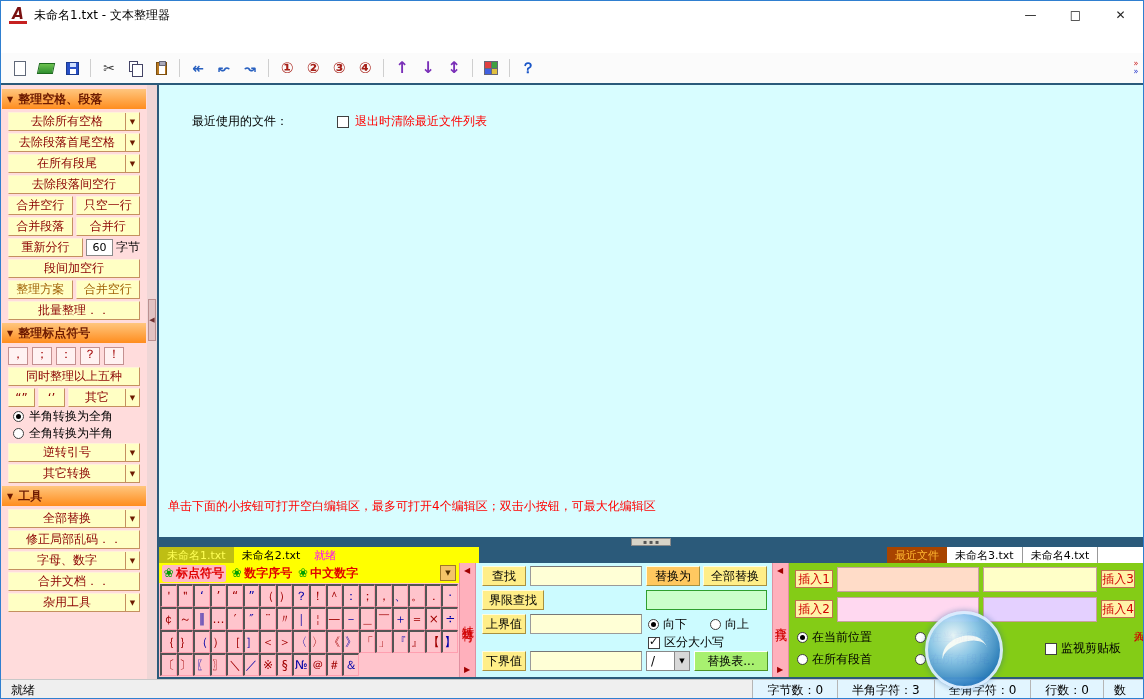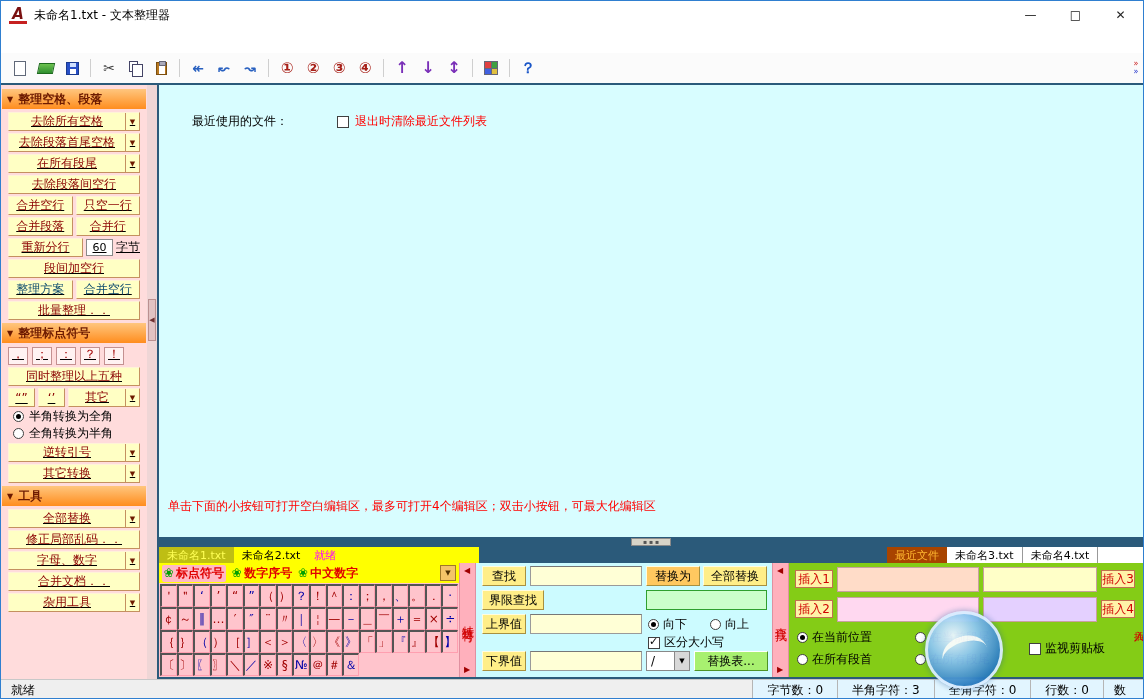--- a/index.html
+++ b/index.html
@@ -44,25 +44,25 @@
   .ic-grid span:nth-child(3){background:#4060e0;} .ic-grid span:nth-child(4){background:#e0c040;}
   .tb-overflow { position:absolute; right:1px; top:2px; width:12px; height:26px; display:flex; flex-direction:column; align-items:center; justify-content:center; line-height:1; background:none; border:none; }
   .tb-overflow span { font-size:8px; }
   .tb-overflow .r { color:#c22; } .tb-overflow .b { color:#23c; }
 
   
   .sidebar { position:absolute; left:0; top:84px; width:146px; height:594px; background:#FFDCDC; overflow:hidden; padding-top:2px; }
   .sec-header { height:20px; margin:2px 1px 2px 1px; background:linear-gradient(#ffc67e,#ff8d1e); color:#6d1a00; font-weight:bold;
                 display:flex; align-items:center; gap:5px; padding:0 5px; }
   .sec-header .tri { font-size:8px; }
-  .sb-row { display:flex; gap:3px; padding:1px 7px; height:21px; align-items:center;text-decoration:underline; }
+  .sb-row { display:flex; gap:3px; padding:1px 7px; height:21px; align-items:center; }
   .sbtn { flex:1; height:19px; display:flex; align-items:center; background:#FFFFC4; border:1px solid #c49060;
           border-top-color:#fff3d8; border-left-color:#fff3d8; color:#8B0000; font-size:12px; padding:0; overflow:hidden; white-space:nowrap; }
   .sbtn .lbl { flex:1; text-align:center; overflow:hidden; }
-  .sbtn.accent { color:#0c4a6e; }
+  .sbtn.accent { color:#a16207; }
   .sbtn.qsmall { flex:0 0 27px; }
   .drop-seg { width:14px; align-self:stretch; border-left:1px solid #c49060; display:flex; align-items:center; justify-content:center; font-size:7px; color:#6d1a00; }
   .num-input { width:27px; height:17px; border:1px solid #8a8a8a; background:#fff; font-size:11px; text-align:center; font-family:inherit; }
   .suffix { color:#000; }
   .sb-row.punct { gap:4px; }
   .punct-btn { width:20px; height:18px; background:#fff2f2; border:1px solid #c49090; color:#a00000; font-size:12px;
                display:flex; align-items:flex-start; justify-content:center; line-height:13px; }
   .radio-row { display:flex; align-items:center; gap:5px; padding:1px 12px; height:17px; color:#000; }
 
   .rdot { width:11px; height:11px; border:1px solid #404040; border-radius:50%; background:#fff; position:relative; flex:none; }
@@ -153,21 +153,21 @@
   .ip-b3 { left:312px; top:7px; width:34px; height:18px; }
   .ip-b2 { left:6px; top:37px; width:38px; height:18px; }
   .ip-f2 { left:48px; top:34px; width:142px; height:25px; background:#FFD8F0; }
   .ip-f4 { left:194px; top:34px; width:114px; height:25px; background:#E4D0FF; }
   .ip-b4 { left:312px; top:37px; width:34px; height:18px; }
   .ip-strip { position:absolute; right:0; top:28px; width:9px; height:64px; display:flex; align-items:center; justify-content:center; }
   .ip-strip .vtext { writing-mode:vertical-rl; text-orientation:upright; color:#d00000; font-size:10px; }
   .ip-opt { position:absolute; display:flex; align-items:center; gap:4px; color:#000; white-space:nowrap; }
   .ip-r1 { left:8px; top:66px; } .ip-r2 { left:8px; top:88px; }
   .ip-r3 { left:126px; top:66px; } .ip-r4 { left:126px; top:88px; }
-  .ip-check { left:240px; top:77px; }
+  .ip-check { left:256px; top:77px; }
 
   
   .statusbar { position:absolute; left:0; top:678px; width:100%; height:21px; background:#efefef; border-top:1px solid #c8c8c8; display:flex; align-items:center; }
   .status-ready { padding:0 10px; color:#000; }
   .status-segs { margin-left:auto; display:flex; height:100%; }
   .status-seg { display:flex; align-items:center; padding:0 14px; border-left:1px solid #b5b5b5; background:#e2f5ff; white-space:nowrap; }
   .status-seg.cut { width:40px; overflow:hidden; padding:0 0 0 10px; }
 
   
   .watermark { position:absolute; left:924px; top:610px; display:flex; align-items:center; gap:5px; pointer-events:none; z-index:40; opacity:0.96; }

